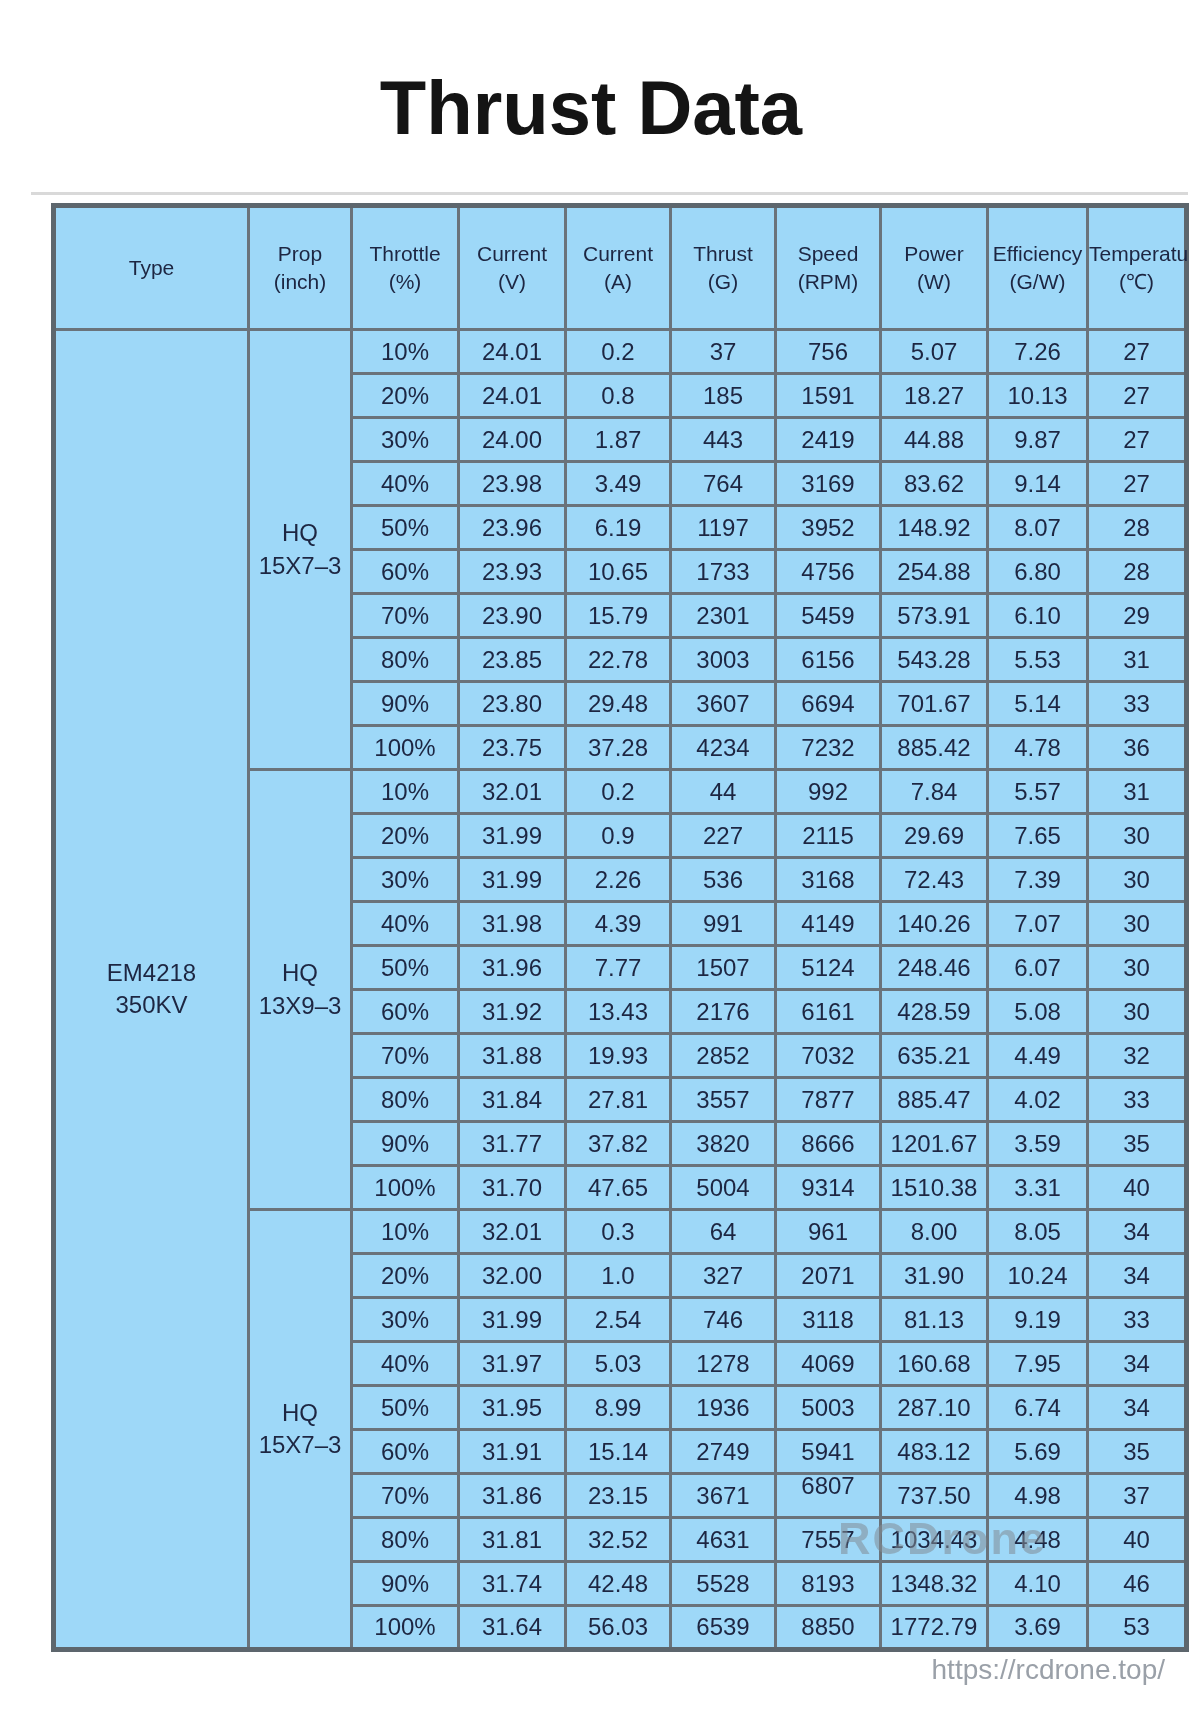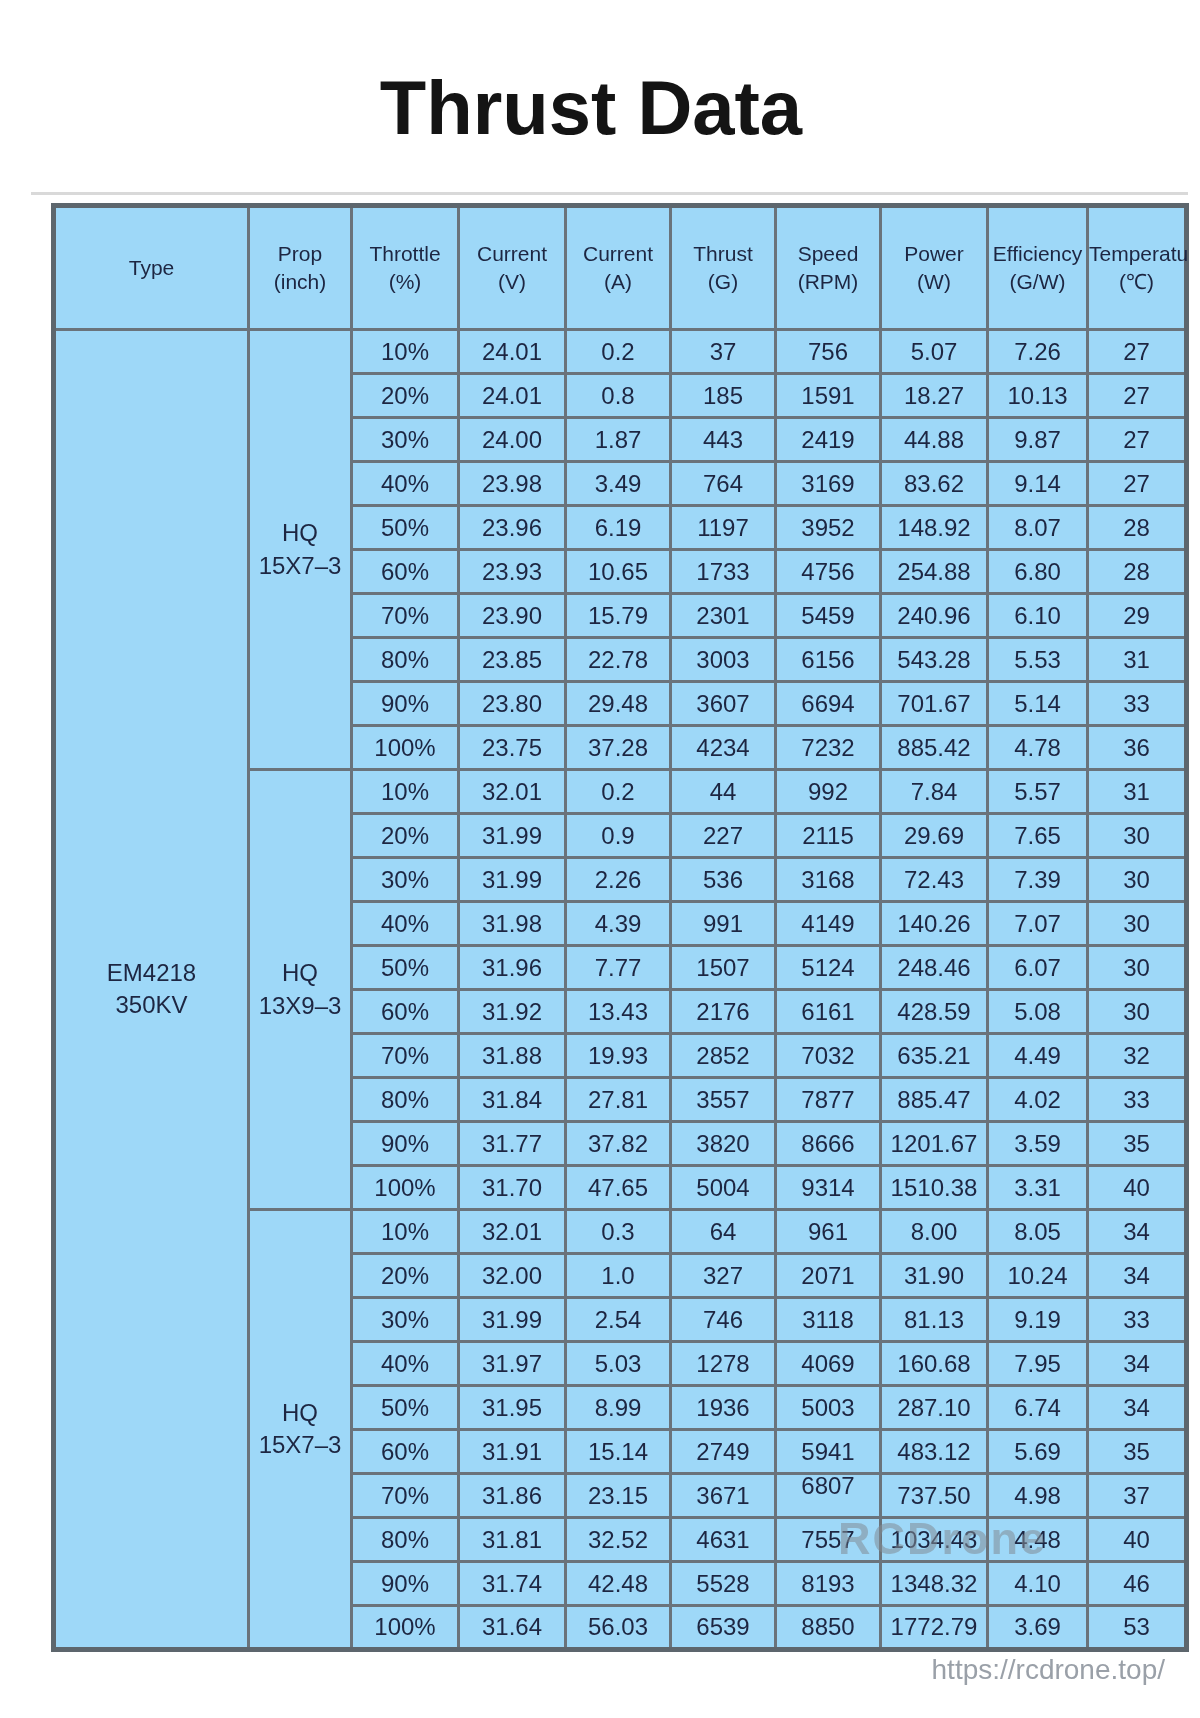--- a/index.html
+++ b/index.html
@@ -224,21 +224,21 @@
         <td><span>254.88</span></td>
         <td><span>6.80</span></td>
         <td><span>28</span></td>
       </tr>
       <tr>
         <td><span>70%</span></td>
         <td><span>23.90</span></td>
         <td><span>15.79</span></td>
         <td><span>2301</span></td>
         <td><span>5459</span></td>
-        <td><span>240.96</span></td>
+        <td><span>573.91</span></td>
         <td><span>6.10</span></td>
         <td><span>29</span></td>
       </tr>
       <tr>
         <td><span>80%</span></td>
         <td><span>23.85</span></td>
         <td><span>22.78</span></td>
         <td><span>3003</span></td>
         <td><span>6156</span></td>
         <td><span>543.28</span></td>

